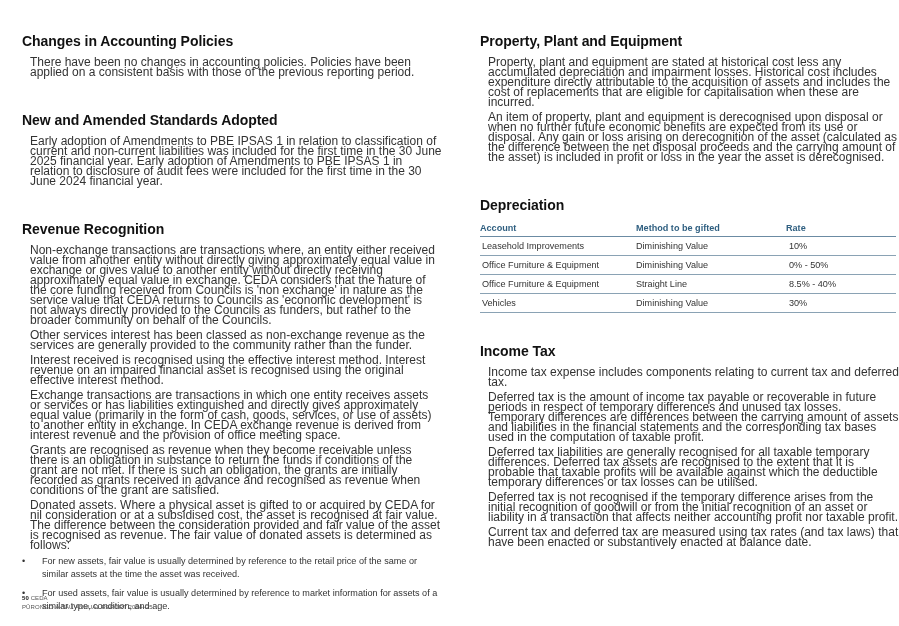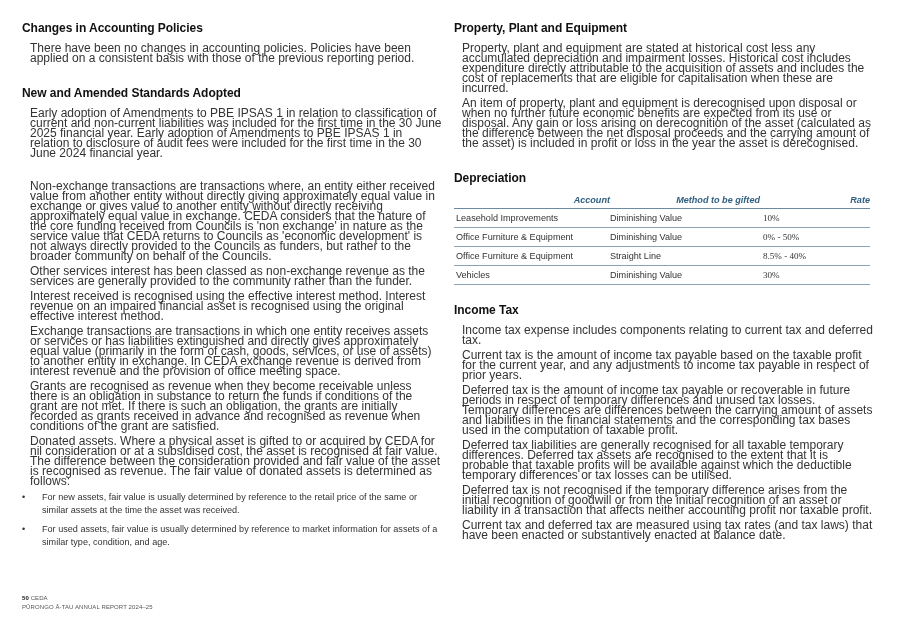--- a/index.html
+++ b/index.html
@@ -1,50 +1,51 @@
 <!DOCTYPE html>
 <html><head>
 <meta charset="utf-8">
 <style>
   html, body { margin: 0; padding: 0; background: #ffffff; }
   body { width: 899px; height: 626px; position: relative; overflow: hidden;
          font-family: "Liberation Sans", "DejaVu Sans", sans-serif; color: #2a2a2a; }
   .col { position: absolute; top: 21px; }
   .col-left { left: 22px; width: 420px; }
-  .col-right { left: 454px; width: 420px; }
-  h3 { font-size: 12px; font-weight: bold; color: #111; margin: 0 0 8px 0; letter-spacing: -0.05px; }
+  .col-right { left: 480px; width: 420px; }
+  h3 { font-size: 14px; font-weight: bold; color: #111; margin: 12px 0 8px 0; letter-spacing: -0.05px; }
   p { font-size: 12px; line-height: 10px; margin: 0 0 5px 8px; color: #333; }
   .gap { height: 18px; }
   ul.bullets { list-style: none; margin: 0; padding: 0; }
   ul.bullets li { position: relative; padding-left: 20px; font-size: 9.1px; line-height: 13.3px; margin: 0 0 5px 0; color: #333; }
   ul.bullets li .dot { position: absolute; left: 0; top: 0; }
   table.dep { border-collapse: collapse; width: 416px; margin-top: 4px; }
-  table.dep th { text-align: right; font-size: 9.1px; font-weight: bold; color: #2f5f80; padding: 2px 0 3px 0; border-bottom: 1.5px solid #6b8ba3; font-style: italic; }
+  table.dep th { text-align: left; font-size: 9.1px; font-weight: bold; color: #2f5f80; padding: 2px 0 3px 0; border-bottom: 1.5px solid #6b8ba3; }
   table.dep td { font-size: 9.1px; color: #333; padding: 3px 0 4px 0; border-bottom: 1.5px solid #8aa2b4; height: 11px; margin-left: 44px; }
   table.dep td.c1 { padding-left: 2px; width: 154px; }
   table.dep td.c2 { width: 150px; }
-  table.dep td.c3 { padding-left: 3px; font-family: Liberation Serif, serif; }
+  table.dep td.c3 { padding-left: 3px; }
   .footer { position: absolute; left: 22px; top: 594px; font-size: 6px; color: #555; line-height: 9px; letter-spacing: 0.1px; }
   .footer b { color: #111; }
 </style>
 </head>
 <body>
 
 <div class="col col-left">
   <section>
     <h3>Changes in Accounting Policies</h3>
     <p>There have been no changes in accounting policies. Policies have been applied on a consistent basis with those of the previous reporting period.</p>
   </section>
   <div class="gap"></div>
   <section>
     <h3>New and Amended Standards Adopted</h3>
     <p>Early adoption of Amendments to PBE IPSAS 1 in relation to classification of current and non-current liabilities was included for the first time in the 30 June 2025 financial year. Early adoption of Amendments to PBE IPSAS 1 in relation to disclosure of audit fees were included for the first time in the 30 June 2024 financial year.</p>
   </section>
   <div class="gap"></div>
   <section>
+    <h3>Revenue Recognition</h3>
     <p>Non-exchange transactions are transactions where, an entity either received value from another entity without directly giving approximately equal value in exchange or gives value to another entity without directly receiving approximately equal value in exchange. CEDA considers that the nature of the core funding received from Councils is 'non exchange' in nature as the service value that CEDA returns to Councils as 'economic development' is not always directly provided to the Councils as funders, but rather to the broader community on behalf of the Councils.</p>
     <p>Other services interest has been classed as non-exchange revenue as the services are generally provided to the community rather than the funder.</p>
     <p>Interest received is recognised using the effective interest method. Interest revenue on an impaired financial asset is recognised using the original effective interest method.</p>
     <p>Exchange transactions are transactions in which one entity receives assets or services or has liabilities extinguished and directly gives approximately equal value (primarily in the form of cash, goods, services, or use of assets) to another entity in exchange. In CEDA exchange revenue is derived from interest revenue and the provision of office meeting space.</p>
     <p>Grants are recognised as revenue when they become receivable unless there is an obligation in substance to return the funds if conditions of the grant are not met. If there is such an obligation, the grants are initially recorded as grants received in advance and recognised as revenue when conditions of the grant are satisfied.</p>
     <p>Donated assets. Where a physical asset is gifted to or acquired by CEDA for nil consideration or at a subsidised cost, the asset is recognised at fair value. The difference between the consideration provided and fair value of the asset is recognised as revenue. The fair value of donated assets is determined as follows:</p>
     <ul class="bullets">
       <li>
         <span class="dot">•</span>
         <span>For new assets, fair value is usually determined by reference to the retail price of the same or similar assets at the time the asset was received.</span>
@@ -95,21 +96,20 @@
           <td class="c2">Diminishing Value</td>
           <td class="c3">30%</td>
         </tr>
       </tbody>
     </table>
   </section>
   <div class="gap"></div>
   <section>
     <h3>Income Tax</h3>
     <p>Income tax expense includes components relating to current tax and deferred tax.</p>
-    <p>Current tax is the amount of income tax payable based on the taxable profit for the current year, and any adjustments to income tax payable in respect of prior years.</p>
     <p>Deferred tax is the amount of income tax payable or recoverable in future periods in respect of temporary differences and unused tax losses. Temporary differences are differences between the carrying amount of assets and liabilities in the financial statements and the corresponding tax bases used in the computation of taxable profit.</p>
     <p>Deferred tax liabilities are generally recognised for all taxable temporary differences. Deferred tax assets are recognised to the extent that it is probable that taxable profits will be available against which the deductible temporary differences or tax losses can be utilised.</p>
     <p>Deferred tax is not recognised if the temporary difference arises from the initial recognition of goodwill or from the initial recognition of an asset or liability in a transaction that affects neither accounting profit nor taxable profit.</p>
     <p>Current tax and deferred tax are measured using tax rates (and tax laws) that have been enacted or substantively enacted at balance date.</p>
   </section>
 </div>
 
 <div class="footer">
   <div><b>50</b> <span>CEDA</span></div>
   <div>PŪRONGO Ā-TAU ANNUAL REPORT 2024–25</div>

